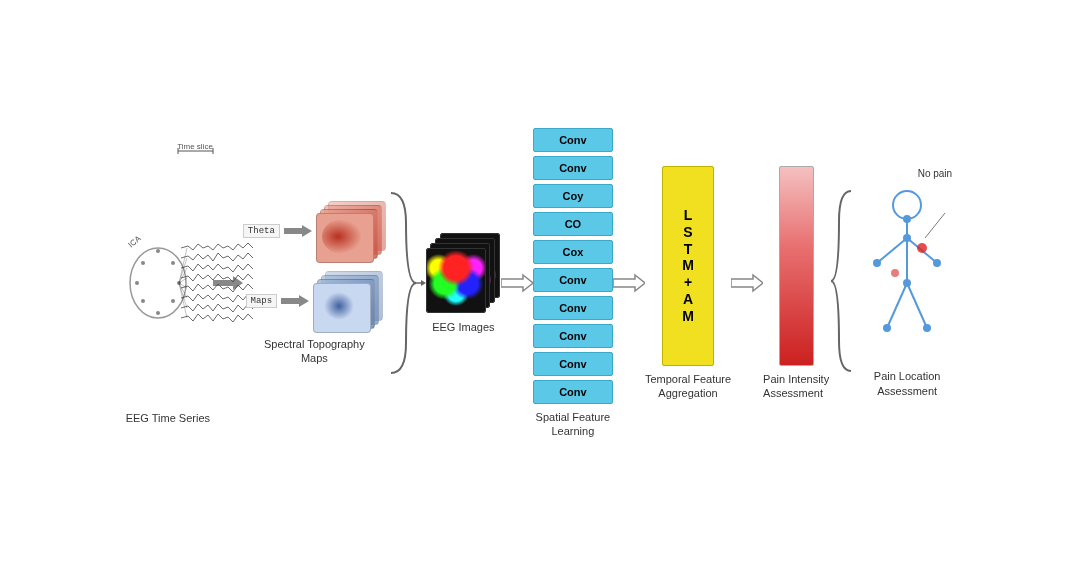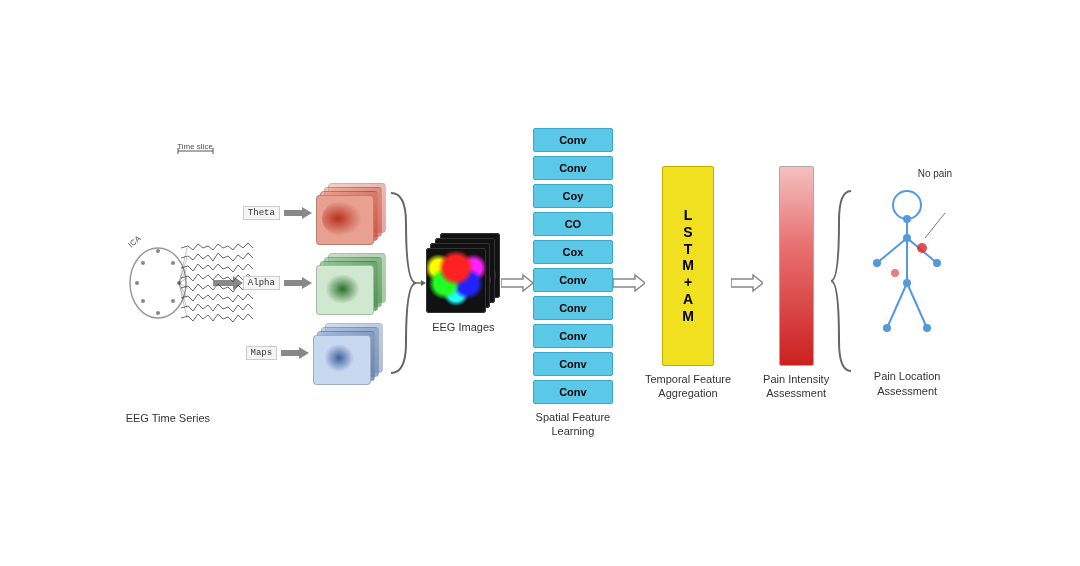--- a/index.html
+++ b/index.html
@@ -246,21 +246,21 @@
       width: 35px;
       height: 200px;
       background: linear-gradient(to bottom, #f5c0c0 0%, #e87070 40%, #cc2020 100%);
       border: 1px solid #aaa;
       border-radius: 2px;
     }
 
     .pain-intensity-label {
       font-size: 11px;
       color: #333;
-      text-align: center;
+      text-align: left;
       margin-top: 6px;
       line-height: 1.3;
     }
 
     .pain-location-label {
       font-size: 11px;
       color: #333;
       text-align: center;
       margin-top: 6px;
       line-height: 1.3;
@@ -342,50 +342,39 @@
         <div class="topo-stack">
           <div class="topo-card theta-card" style="top:0;left:12px;opacity:0.5;"></div>
           <div class="topo-card theta-card" style="top:4px;left:8px;opacity:0.65;"></div>
           <div class="topo-card theta-card" style="top:8px;left:4px;opacity:0.8;"></div>
           <div class="topo-card theta-front" style="position:absolute;top:12px;left:0;width:58px;height:50px;border-radius:4px;border:1px solid rgba(0,0,0,0.2);">
             <div class="theta-blob"></div>
           </div>
         </div>
       </div>
 
-      <div class="map-group">
-        <div class="map-label-tag">Alpha</div>
-        <svg width="28" height="16" viewBox="0 0 28 16">
-          <polygon points="0,5 18,5 18,2 28,8 18,14 18,11 0,11" fill="#888"></polygon>
-        </svg>
-        <div class="topo-stack">
-          <div class="topo-card alpha-card" style="top:0;left:12px;opacity:0.5;"></div>
-          <div class="topo-card alpha-card" style="top:4px;left:8px;opacity:0.65;"></div>
-          <div class="topo-card alpha-card" style="top:8px;left:4px;opacity:0.8;"></div>
-          <div class="topo-card alpha-front" style="position:absolute;top:12px;left:0;width:58px;height:50px;border-radius:4px;border:1px solid rgba(0,0,0,0.2);">
-            <div class="alpha-blob"></div>
-          </div>
-        </div>
-      </div>
 
       <div class="map-group">
         <div class="map-label-tag">Maps</div>
         <svg width="28" height="16" viewBox="0 0 28 16">
           <polygon points="0,5 18,5 18,2 28,8 18,14 18,11 0,11" fill="#888"></polygon>
         </svg>
         <div class="topo-stack">
           <div class="topo-card beta-card" style="top:0;left:12px;opacity:0.5;"></div>
           <div class="topo-card beta-card" style="top:4px;left:8px;opacity:0.65;"></div>
           <div class="topo-card beta-card" style="top:8px;left:4px;opacity:0.8;"></div>
           <div class="topo-card beta-front" style="position:absolute;top:12px;left:0;width:58px;height:50px;border-radius:4px;border:1px solid rgba(0,0,0,0.2);">
             <div class="beta-blob"></div>
           </div>
         </div>
       </div>
     </div>
+    <div class="spectral-label">
+      Spectral Topography<br>Maps
+    </div>
   </div>
 
   <div style="display:flex;flex-direction:column;align-items:center;width:40px;flex-shrink:0;">
     <svg width="40" height="220" viewBox="0 0 40 220">
 
       <path d="M5,20 Q20,20 20,50 Q20,110 30,110 Q20,110 20,170 Q20,200 5,200" fill="none" stroke="#666" stroke-width="2"></path>
 
       <line x1="30" y1="110" x2="38" y2="110" stroke="#666" stroke-width="1.5"></line>
       <polygon points="35,107 40,110 35,113" fill="#666"></polygon>
     </svg>

